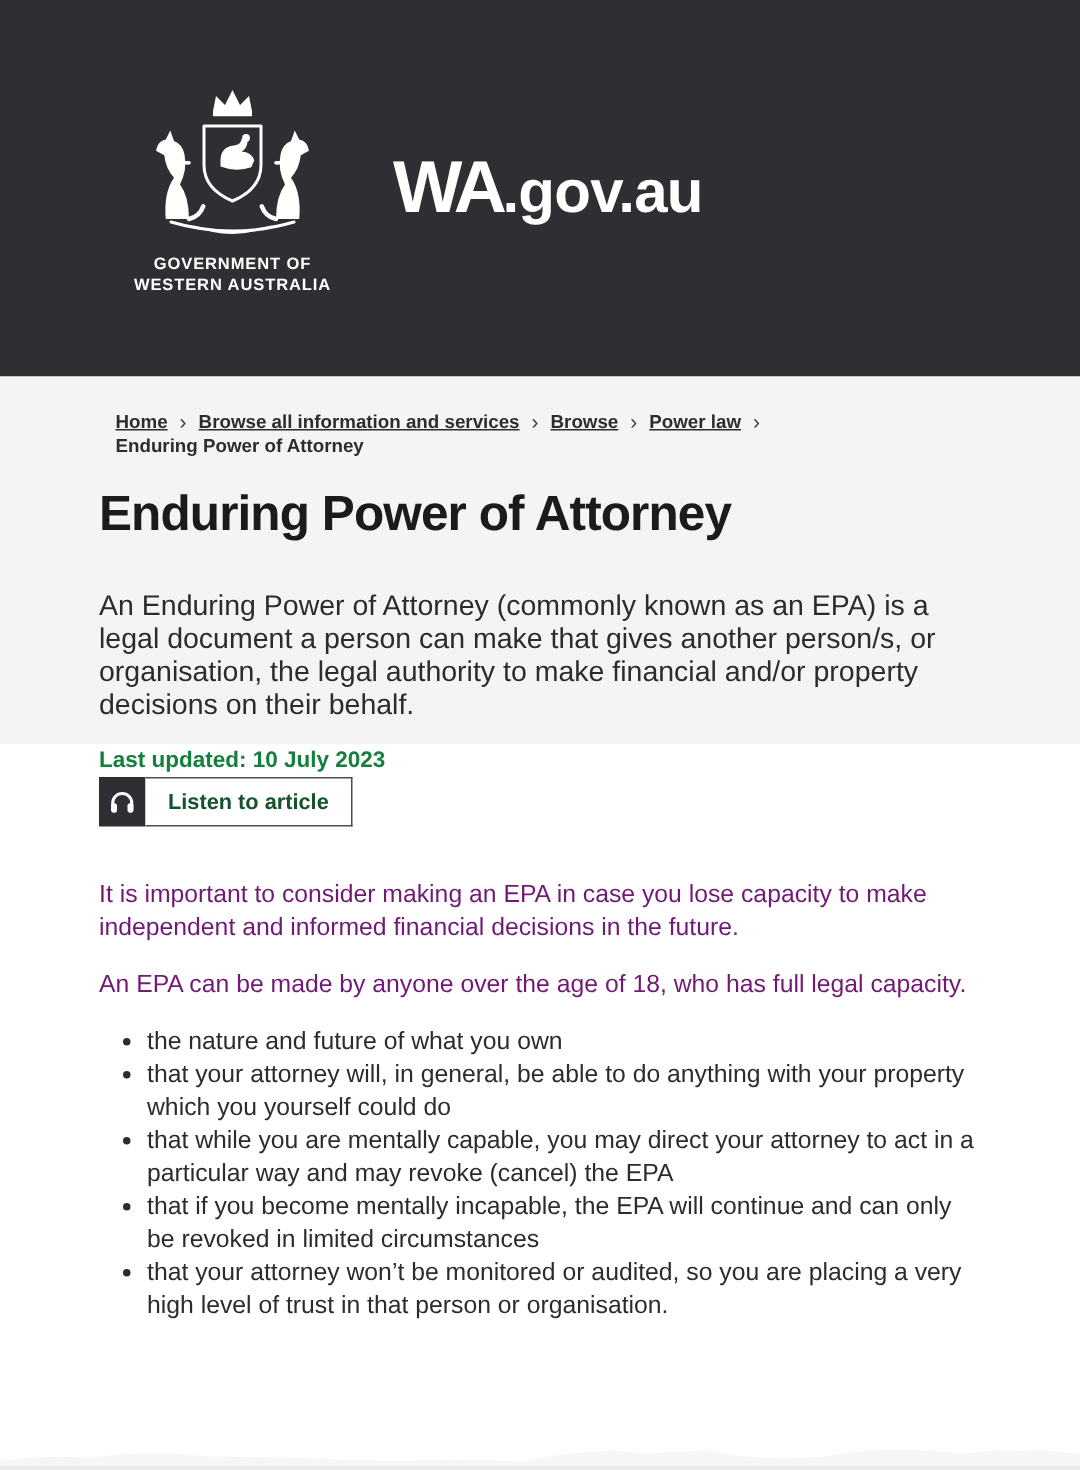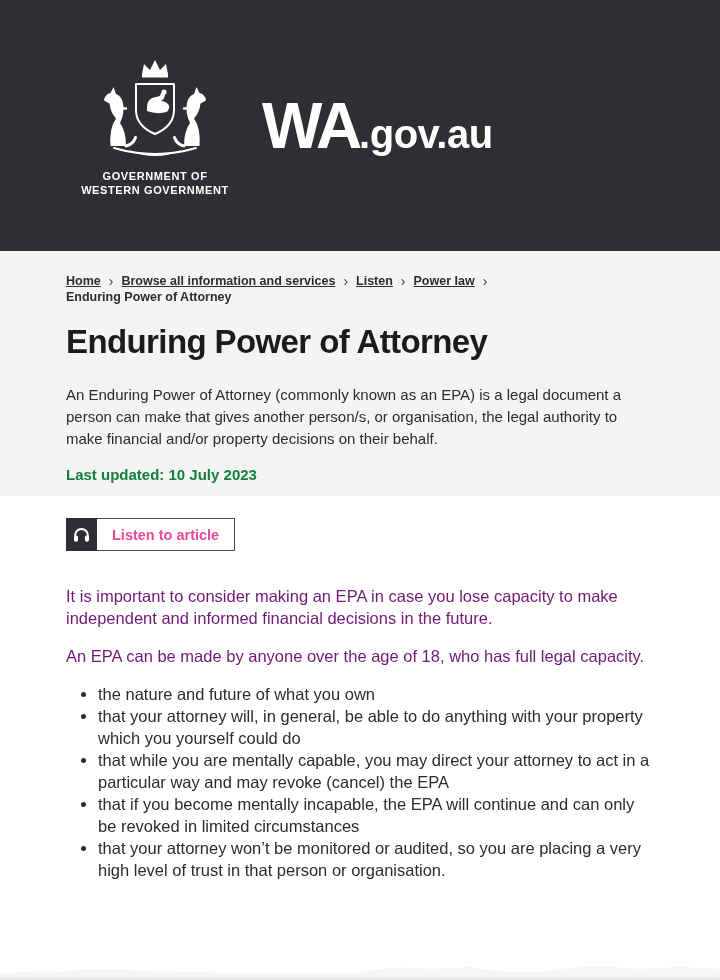--- a/index.html
+++ b/index.html
@@ -41,21 +41,21 @@
     text-align: center;
     font-size: 11px;
     font-weight: 700;
     letter-spacing: 0.6px;
     line-height: 13.5px;
     color: #ffffff;
     white-space: nowrap;
   }
   .logo-text { display: flex; align-items: baseline; color: #fff; }
   .logo-text .wa {
-    font-size: 64px;
+    font-size: 49px;
     font-weight: 700;
     letter-spacing: -3px;
     line-height: 1;
   }
   .logo-text .govau {
     font-size: 40px;
     font-weight: 700;
     letter-spacing: -0.5px;
     line-height: 1;
   }
@@ -66,20 +66,21 @@
     height: 245px;
     padding: 22px 66px 0 66px;
   }
   .breadcrumb {
     display: flex;
     align-items: center;
     flex-wrap: wrap;
     font-size: 12.5px;
     line-height: 16px;
     color: #2d2d2d;
+    margin-left: 11px;
   }
   .breadcrumb a {
     color: #2d2d2d;
     font-weight: 700;
     text-decoration: underline;
     cursor: pointer;
   }
   .breadcrumb .sep {
     margin: 0 8px;
     font-size: 14px;
@@ -90,22 +91,22 @@
 
   .page-title {
     margin-top: 17px;
     font-size: 33px;
     line-height: 40px;
     font-weight: 800;
     letter-spacing: -0.6px;
     color: #1b1b1b;
   }
   .intro {
-    margin-top: 22px;
-    font-size: 15px;
+    margin-top: 32px;
+    font-size: 19px;
     line-height: 22px;
     color: #2c2c2c;
     max-width: 592px;
   }
   .last-updated {
     margin-top: 16px;
     font-size: 15px;
     font-weight: 700;
     color: #15803d;
   }
@@ -135,21 +136,21 @@
   .listen-btn .label-box {
     height: 33px;
     border: 1px solid #4d4d4d;
     border-left: none;
     background: #ffffff;
     display: flex;
     align-items: center;
     padding: 0 15px;
     font-size: 14.5px;
     font-weight: 700;
-    color: #ec4899;
+    color: #14532d;
     white-space: nowrap;
   }
 
   .article { margin-top: 34px; max-width: 592px; }
   .article p {
     font-size: 16.5px;
     line-height: 22px;
     color: #701a75;
     margin-bottom: 16px;
   }
@@ -203,37 +204,37 @@
         <g transform="translate(150,0) scale(-1,1)">
           <path d="M104 92 q0 -15 6 -23 q-5 -10 -3 -20 q1.5 -7 7 -9 l2.5 -7 3 6 q5.5 1 6.5 7.5 l-5.5 3 q-1 9 -6.5 15 q7 10 5.5 27.5 z" fill="#ffffff"></path>
           <path d="M104 92 q-7 -1.5 -9.5 -8.5" stroke="#ffffff" stroke-width="3" fill="none" stroke-linecap="round"></path>
           <path d="M113 52 q-5 3 -9 2.5" stroke="#ffffff" stroke-width="2.4" fill="none" stroke-linecap="round"></path>
         </g>
 
         <path d="M48 96 q27 8 54 0 q-13 6 -27 6 q-14 0 -27 -6 z" fill="#ffffff"></path>
       </svg>
       <div class="crest-caption">
         <div>GOVERNMENT OF</div>
-        <div>WESTERN GOVERNMENT</div>
+        <div>WESTERN AUSTRALIA</div>
       </div>
     </div>
     <div class="logo-text">
       <span class="wa">WA</span>
       <span class="govau">.gov.au</span>
     </div>
   </a>
 </header>
 
 <section class="hero">
   <nav class="breadcrumb">
     <a>Home</a>
     <span class="sep">›</span>
     <a>Browse all information and services</a>
     <span class="sep">›</span>
-    <a>Listen</a>
+    <a>Browse</a>
     <span class="sep">›</span>
     <a>Power law</a>
     <span class="sep">›</span>
     <span class="current">Enduring Power of Attorney</span>
   </nav>
 
   <h1 class="page-title">Enduring Power of Attorney</h1>
 
   <p class="intro">An Enduring Power of Attorney (commonly known as an EPA) is a legal document a person can make that gives another person/s, or organisation, the legal authority to make financial and/or property decisions on their behalf.</p>
 

